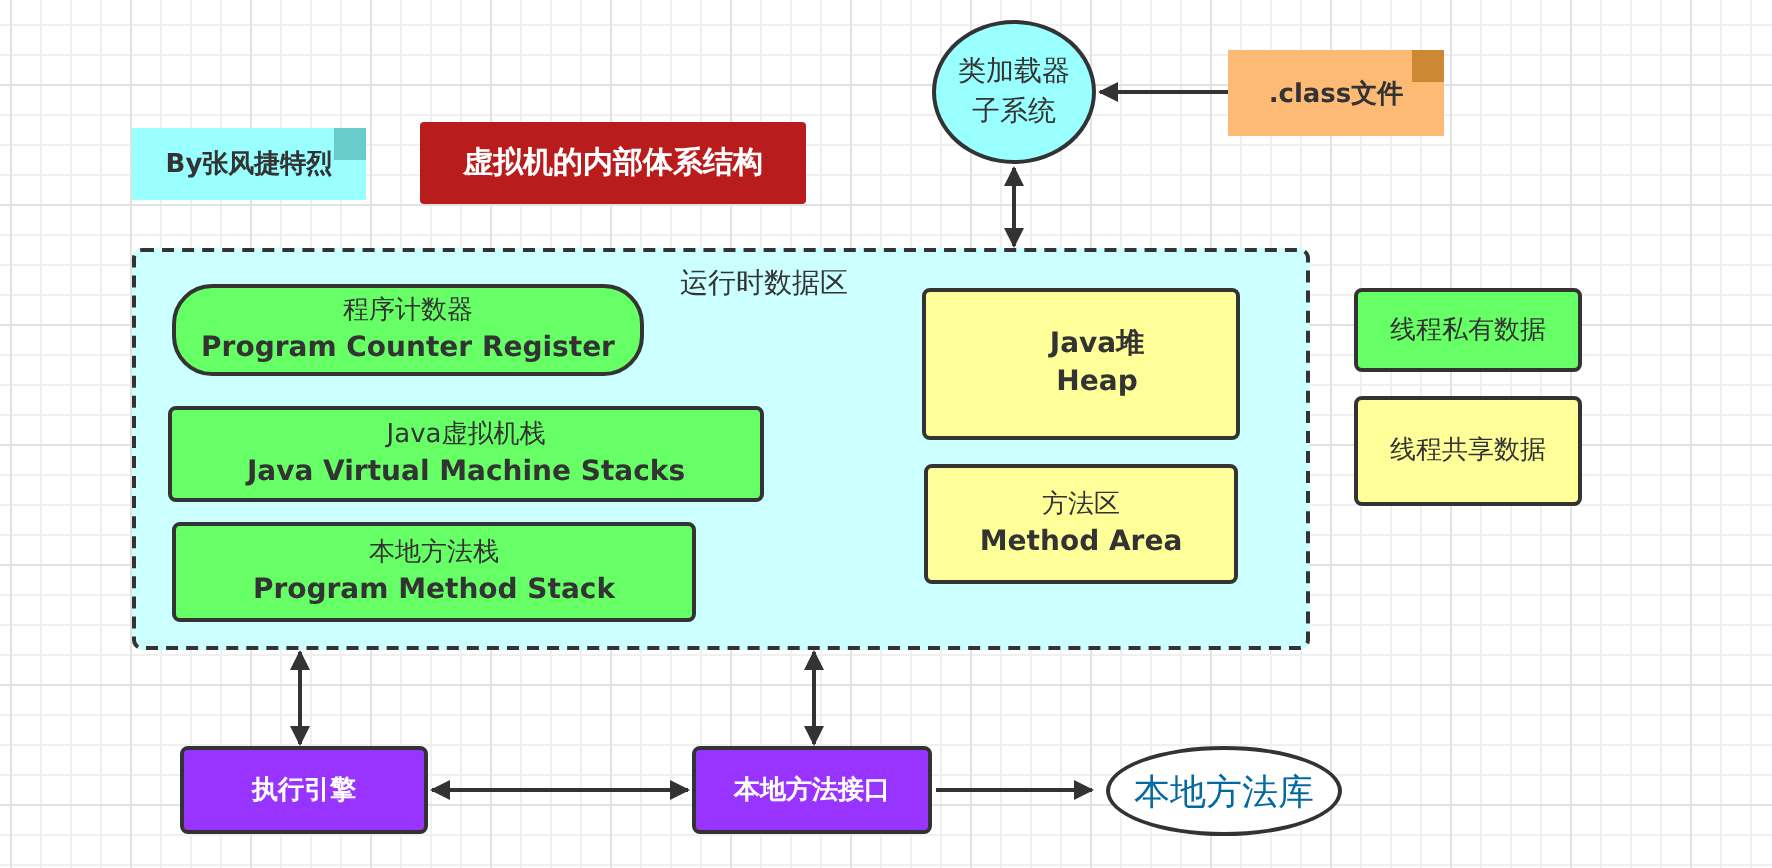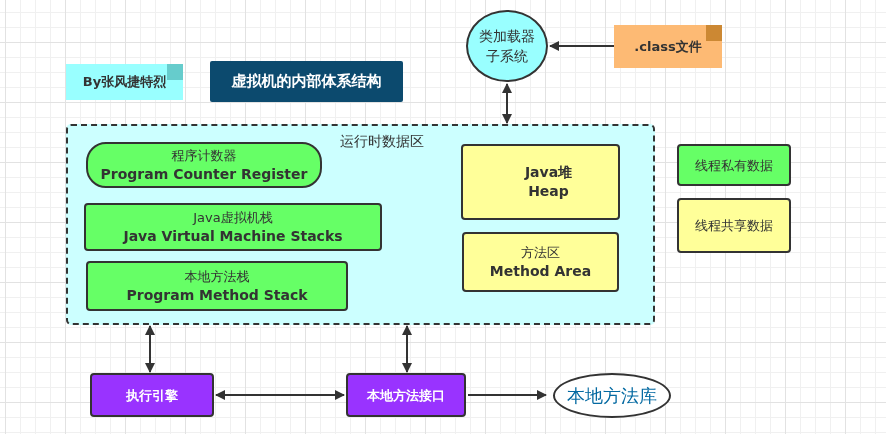--- a/index.html
+++ b/index.html
@@ -20,21 +20,21 @@
     .note-author {
       left: 66px; top: 64px; width: 117px; height: 36px; background: #99ffff;
       font-size: 13px; font-weight: bold; color: #333;
     }
     .note-corner {
       position: absolute; right: 0; top: 0; width: 0; height: 0;
       border-style: solid; border-width: 0 16px 16px 0;
     }
     .note-author .note-corner { border-color: #ffffff #66cccc #66cccc #ffffff; }
     .title-box {
-      left: 210px; top: 61px; width: 193px; height: 41px; background: #0c4a6e;
+      left: 210px; top: 61px; width: 193px; height: 41px; background: #b91c1c;
       color: #fff; font-size: 15px; font-weight: bold; border-radius: 2px;
     }
     .class-file {
       left: 614px; top: 25px; width: 108px; height: 43px; background: #fdba74;
       font-size: 13px; font-weight: bold; color: #333;
     }
     .class-file .note-corner { border-color: #ffffff #cc8833 #cc8833 #ffffff; }
     .loader {
       left: 466px; top: 10px; width: 82px; height: 72px; border-radius: 50%;
       background: #99ffff; border: 2px solid #333; font-size: 14px; color: #333; line-height: 20px; align-items: center;

